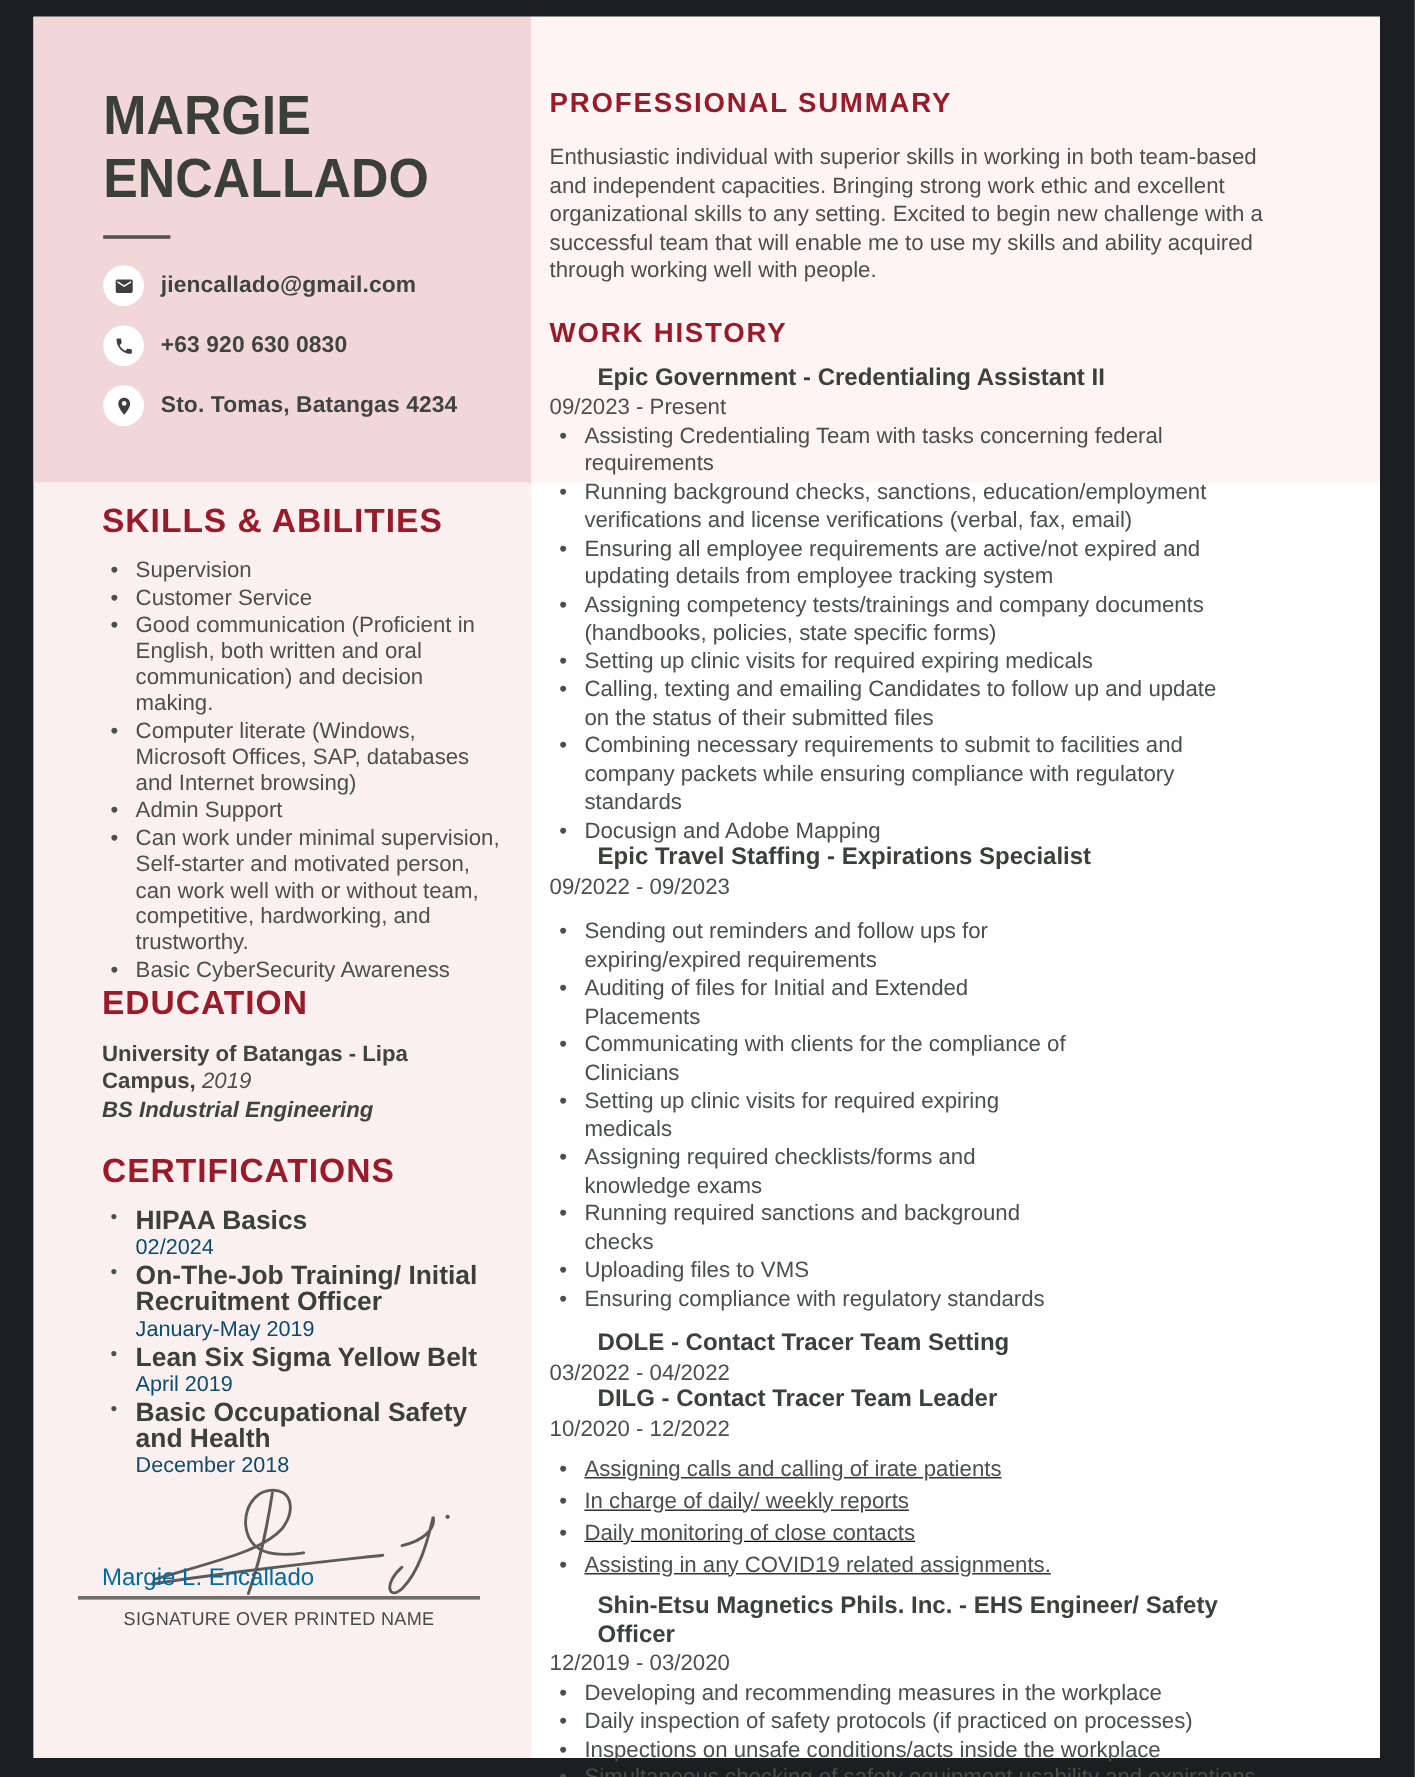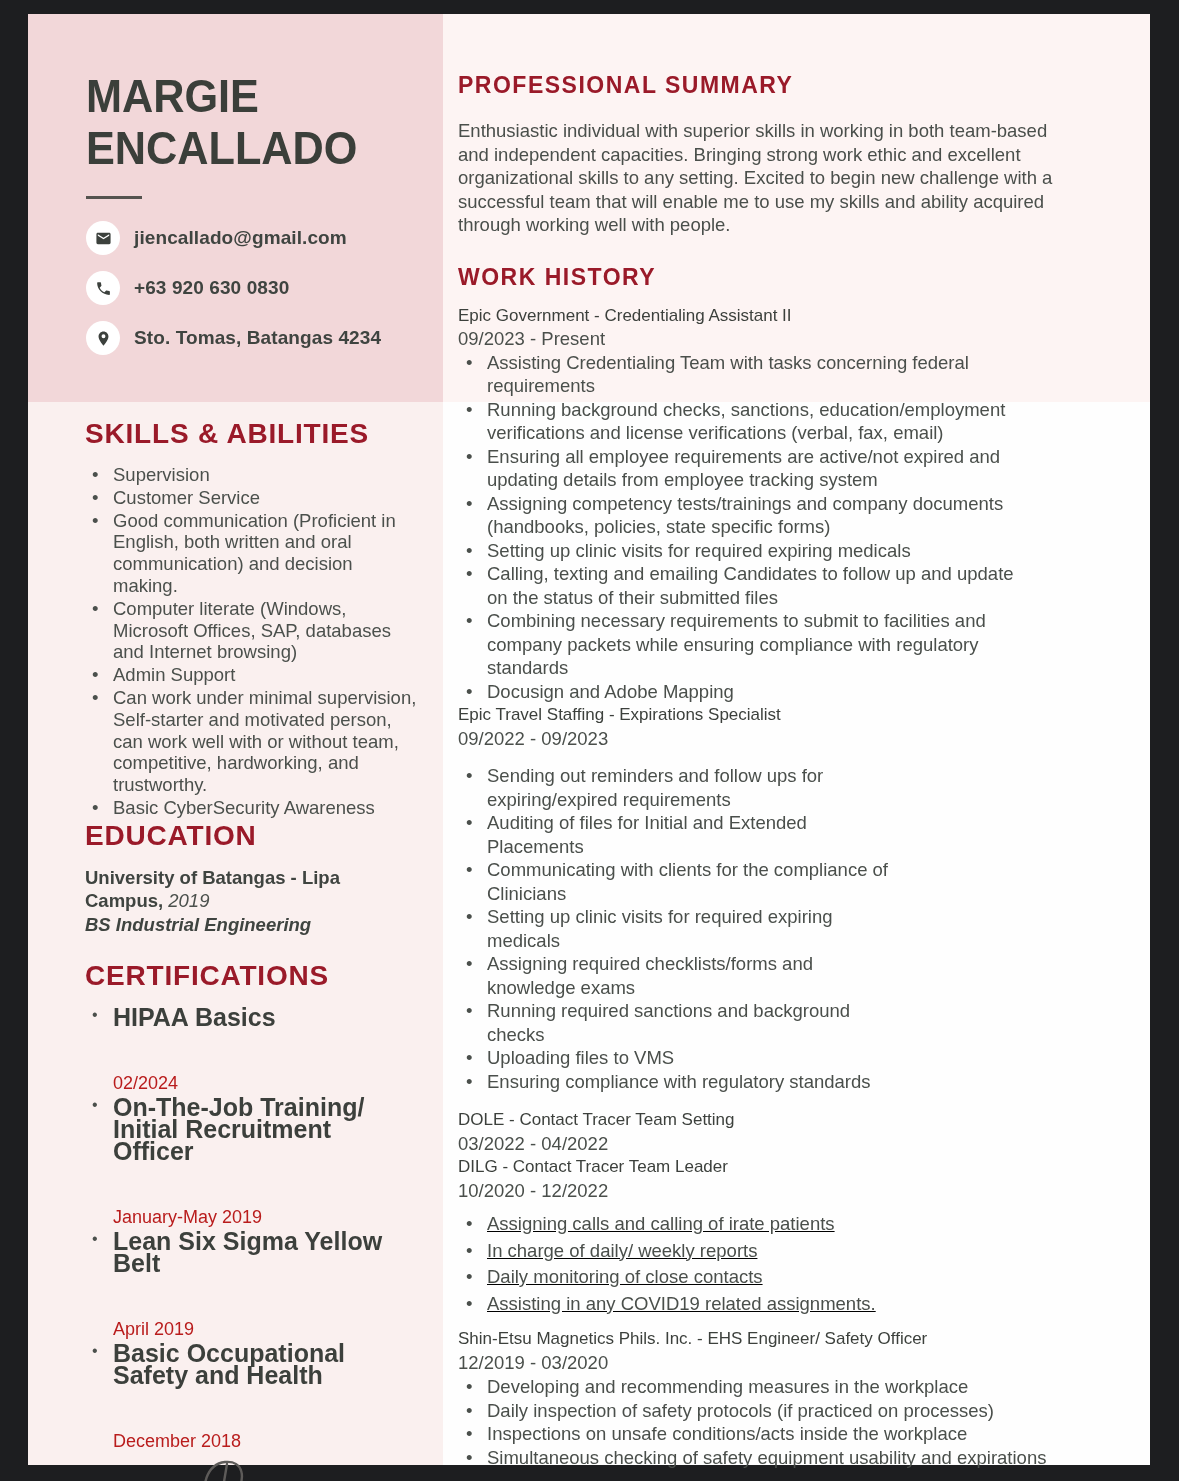--- a/index.html
+++ b/index.html
@@ -28,38 +28,38 @@
 
   .sec-edu { }
   .edu { margin-top:4px; font-size:18.5px; line-height:23.5px; color:#3f4440; }
   .edu-school { font-weight:700; }
   .edu-year { font-style:italic; font-weight:400; color:#4b504c; }
   .edu-degree { font-weight:700; font-style:italic; font-size:18.5px; line-height:23.5px; color:#3f4440; }
   .sec-cert { margin-top:24px; }
   .cert-list { list-style:none; }
   .cert-list li { position:relative; padding-left:28px; margin-bottom:2px; }
   .cert-list li::before { content:"•"; position:absolute; left:7px; top:0; color:#4b504c; }
-  .cert-title { font-weight:700; font-size:25px; line-height:22px; color:#3c403c; }
-  .cert-date { font-size:18px; line-height:22px; color:#b91c1c;margin-top:44px; }
+  .cert-title { font-weight:700; font-size:22px; line-height:22px; color:#3c403c; }
+  .cert-date { font-size:18px; line-height:22px; color:#0c4a6e; }
 
   .sig-block { margin-top:2px; width:345px; position:relative; }
   .sig-svg { display:block; margin-left:38px; }
   .sig-name { margin-top:-26px; width:300px; text-align:left; font-size:20px; color:#0369a1; position:relative; z-index:2; }
   .sig-rule { margin-left:-20px; margin-top:3px; width:335px; height:3px; background:#6f6d6a; }
   .sig-caption { margin-left:-20px; margin-top:8px; width:335px; text-align:center; font-size:15.5px; letter-spacing:0.3px; color:#454a44; transform:scaleX(0.97); }
 
   
   .col-right { position:absolute; left:415px; top:0; right:0; bottom:0; background:var(--page-white,#fefefe); }
   .right-band { position:absolute; left:0; top:0; right:0; height:388px; background:var(--band-pink,#fdf4f3); }
   .right-content { position:relative; padding:58px 80px 0 15px; }
   .rh { color:var(--accent-red,#9a1a29); font-size:23px; font-weight:700; letter-spacing:1.5px; }
   .summary-p { margin-top:20px; max-width:608px; font-size:18.5px; line-height:23.5px; color:#4a4f4b; }
   .rh-work { margin-top:27px; }
   .jobs { margin-top:13px; }
-  .job-title { font-weight:400; font-size:17px; line-height:23.5px; color:#3c403c; }
+  .job-title { font-weight:700; font-size:20px; line-height:23.5px; color:#3c403c;margin-left:40px; }
   .job-dates { font-size:18.5px; line-height:23.5px; color:#4a4f4b; }
   .job-bullets { list-style:none; }
   .job-bullets li { position:relative; padding-left:29px; font-size:18.5px; line-height:23.5px; color:#4a4f4b; }
   .job-bullets li::before { content:"•"; position:absolute; left:8px; top:0; }
   .job[data-variant="wide"] .job-bullets li { max-width:575px; }
   .job[data-variant="narrow"] .job-bullets { margin-top:14px; }
   .job[data-variant="narrow"] .job-bullets li { max-width:445px; }
   .job[data-variant="nobullets"] { margin-top:15px; }
   .job[data-variant="spaced"] .job-bullets { margin-top:10px;text-decoration:underline; }
   .job[data-variant="spaced"] .job-bullets li { margin-bottom:3px; }

